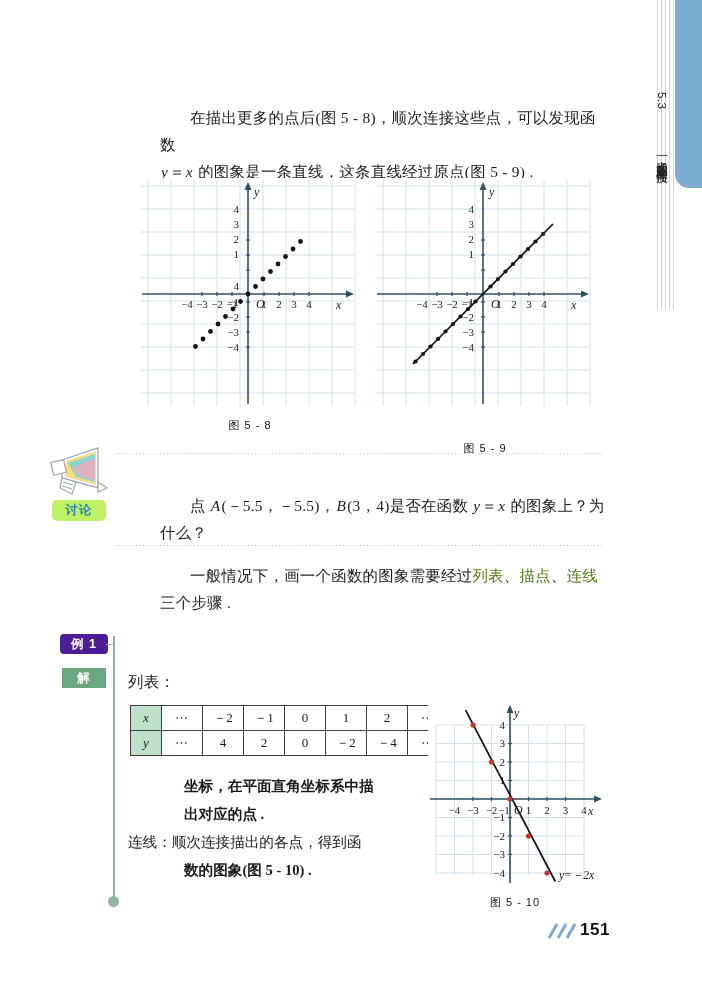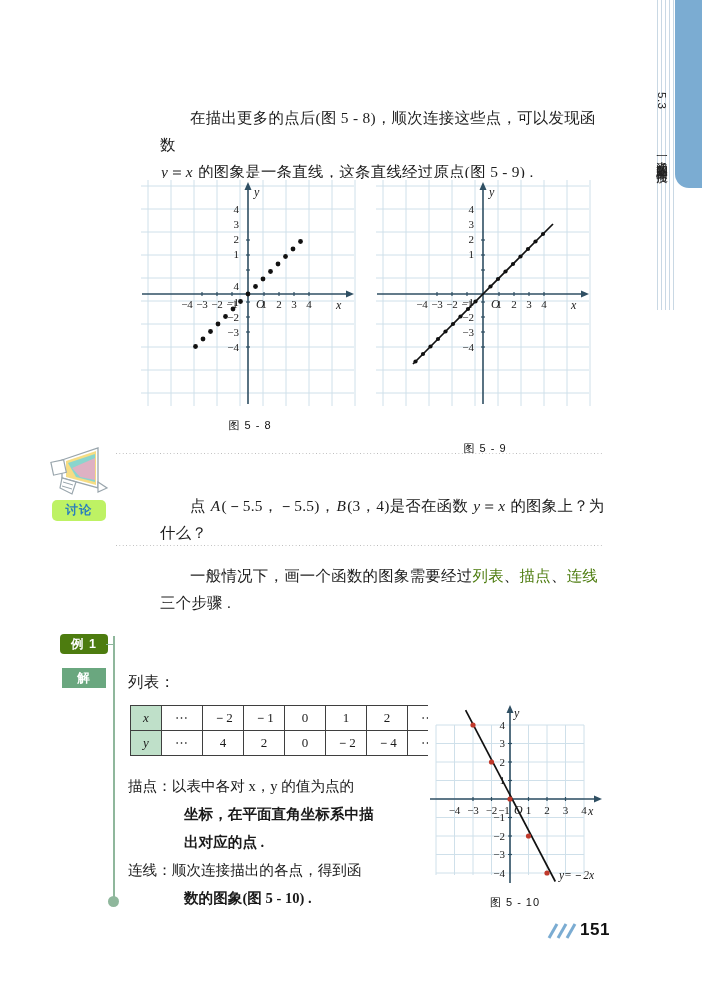--- a/index.html
+++ b/index.html
@@ -132,21 +132,21 @@
   }
 
   
   .badge-li {
     position: absolute;
     left: 60px;
     top: 634px;
     width: 48px;
     height: 20px;
     border-radius: 4px;
-    background: #4d7c0f;
+    background: #4c1d95;
     color: #ffffff;
     font-family: "Liberation Sans", "DejaVu Sans", sans-serif;
     font-weight: bold;
     font-size: 12.5px;
     line-height: 20px;
     text-align: center;
     letter-spacing: 1px;
   }
   .badge-jie {
     position: absolute;
@@ -517,21 +517,20 @@
       <td>0</td>
       <td>－2</td>
       <td>－4</td>
       <td class="dots">⋯</td>
     </tr>
   </tbody>
     </table>
 
   <div class="steps">
     <div>
-      <span class="hang"><span class="lbl">描点：</span><span>以表中各对 x，y 的值为点的</span></span>
       <span class="hang2">坐标，在平面直角坐标系中描</span>
       <span class="hang2">出对应的点 .</span>
     </div>
     <div>
       <span class="hang"><span class="lbl">连线：</span><span>顺次连接描出的各点，得到函</span></span>
       <span class="hang2">数的图象(图 5 - 10) .</span>
     </div>
   </div>
 
   <div class="figure" style="left:428px; top:697px;">

